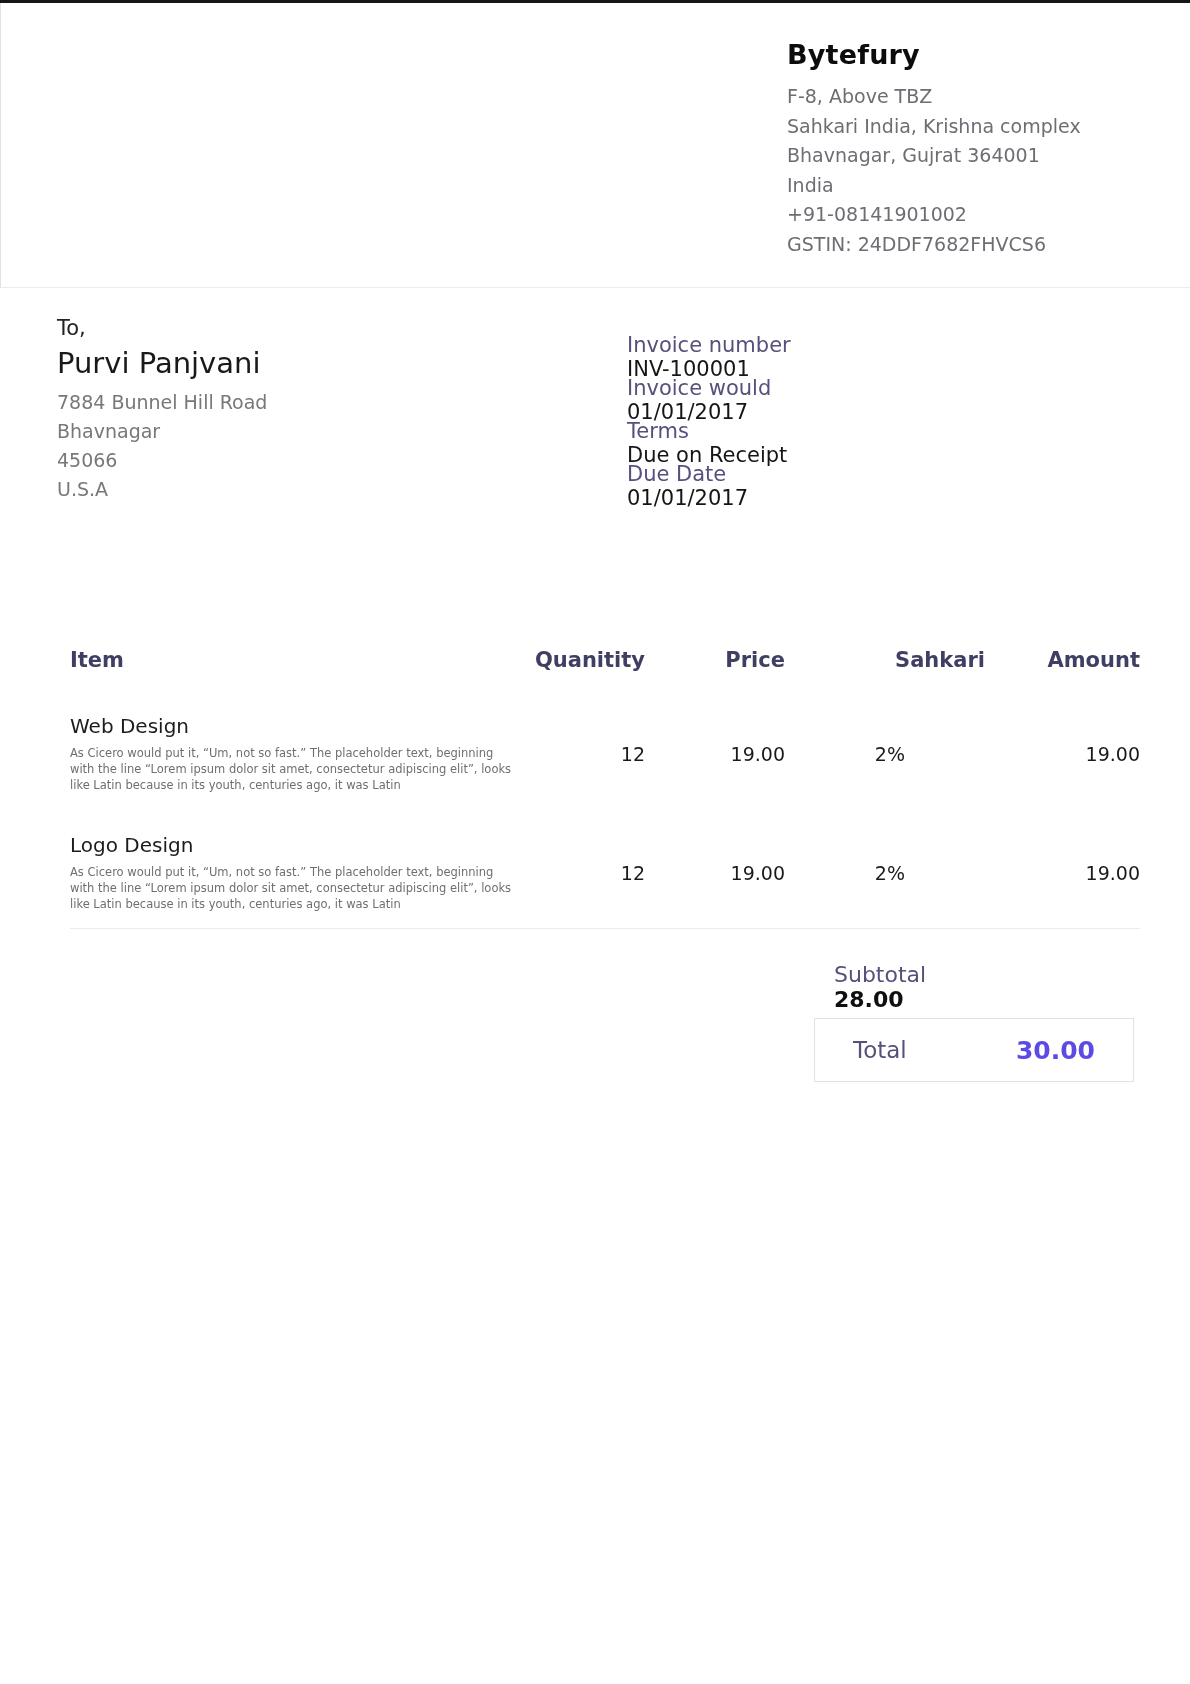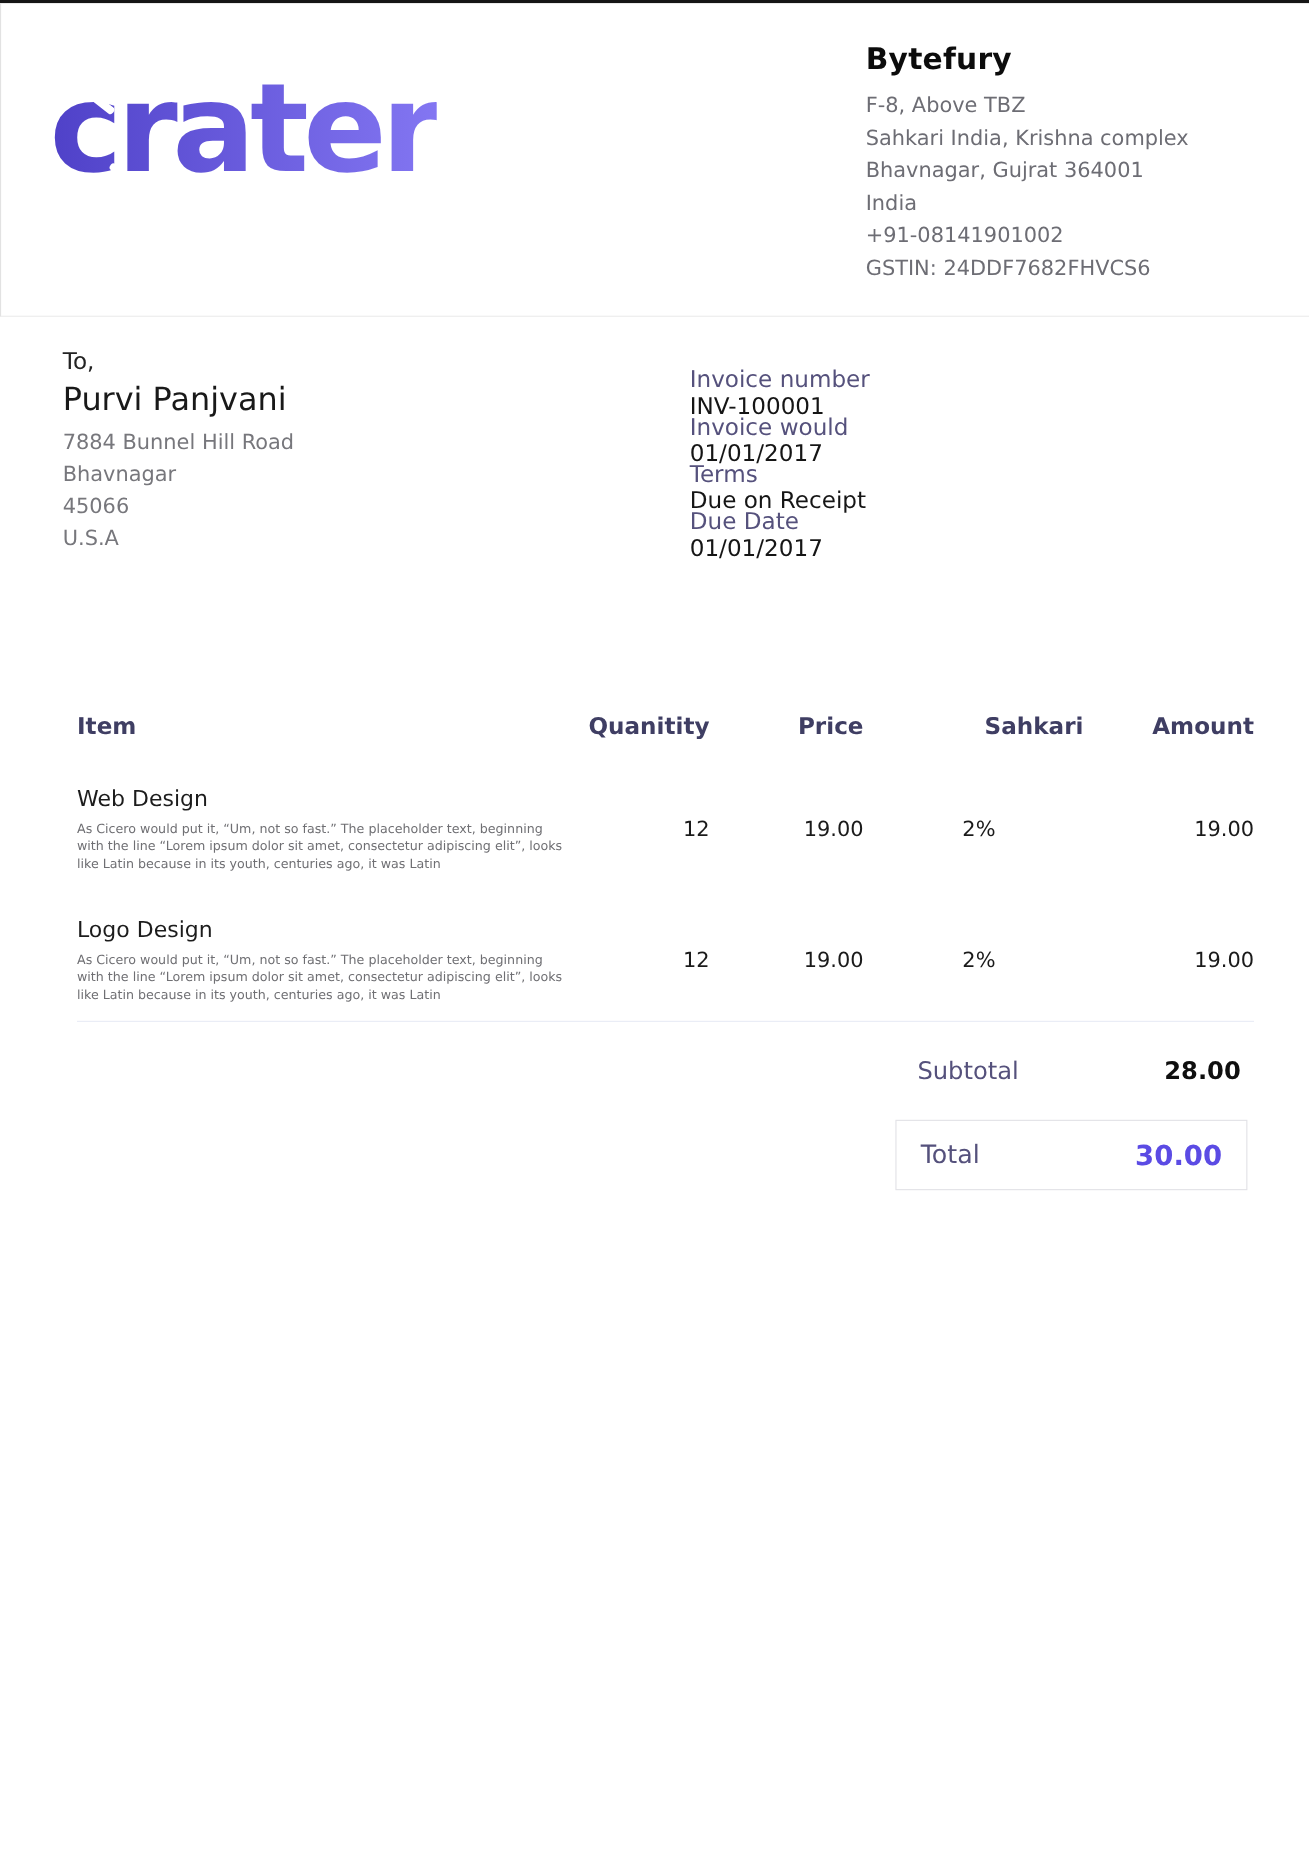--- a/index.html
+++ b/index.html
@@ -47,43 +47,38 @@
   .th { font-size:21px; font-weight:700; color:#3f3e63; text-align:right; }
   .th-item { text-align:left; }
   .item-row { margin-top:40px; align-items:center; }
   .item-name { font-size:20px; font-weight:500; color:#1c1c1c; }
   .item-desc { margin-top:7px; max-width:450px; font-size:11.5px; line-height:16px; color:#6f6f73; }
   .num { font-size:19px; color:#1a1a1a; text-align:right; }
   .cell-discount { padding-right:80px; }
   .items-divider { margin-top:16px; border-top:1px solid #e8ebf5; height:0; }
   
   .totals { position:absolute; left:814px; top:962px; width:320px; }
-  .total-row { display:flex; justify-content:space-between; align-items:baseline; height:28px; margin-bottom:14px; padding:0 6px 0 20px; }
+  .total-row { display:flex; justify-content:space-between; align-items:baseline; height:28px; margin-bottom:14px; padding:0 6px 0 20px;flex-direction:column; }
   .total-row-label { font-size:22px; color:var(--label,#55517c); }
   .total-row-value { font-size:22px; font-weight:600; color:#0f0f0f; }
   .total-box {
     margin-top:28px; height:62px; border:1px solid #e2e2e6; background:#fff;
-    display:flex; justify-content:space-between; align-items:center; padding:0 22px;gap:24px;
+    display:flex; justify-content:space-between; align-items:center; padding:0 38px;gap:24px;
   }
   .total-box-label { font-size:23px; color:var(--label,#55517c); }
   .total-box-value { font-size:25px; font-weight:700; color:var(--accent,#5b4be4); }
 </style>
 </head>
 <body>
 
 <div class="page">
 
   <div class="top-edge"></div>
 
   <div class="header">
-    <div class="logo">
-      <span class="logo-text">crater</span>
-      <span class="logo-notch notch-top"></span>
-      <span class="logo-notch notch-bottom"></span>
-    </div>
     <div class="company">
       <div class="company-name">Bytefury</div>
       <div class="company-address">
         <div>F-8, Above TBZ</div>
         <div>Sahkari India, Krishna complex</div>
         <div>Bhavnagar, Gujrat 364001</div>
         <div>India</div>
         <div>+91-08141901002</div>
         <div>GSTIN: 24DDF7682FHVCS6</div>
       </div>

